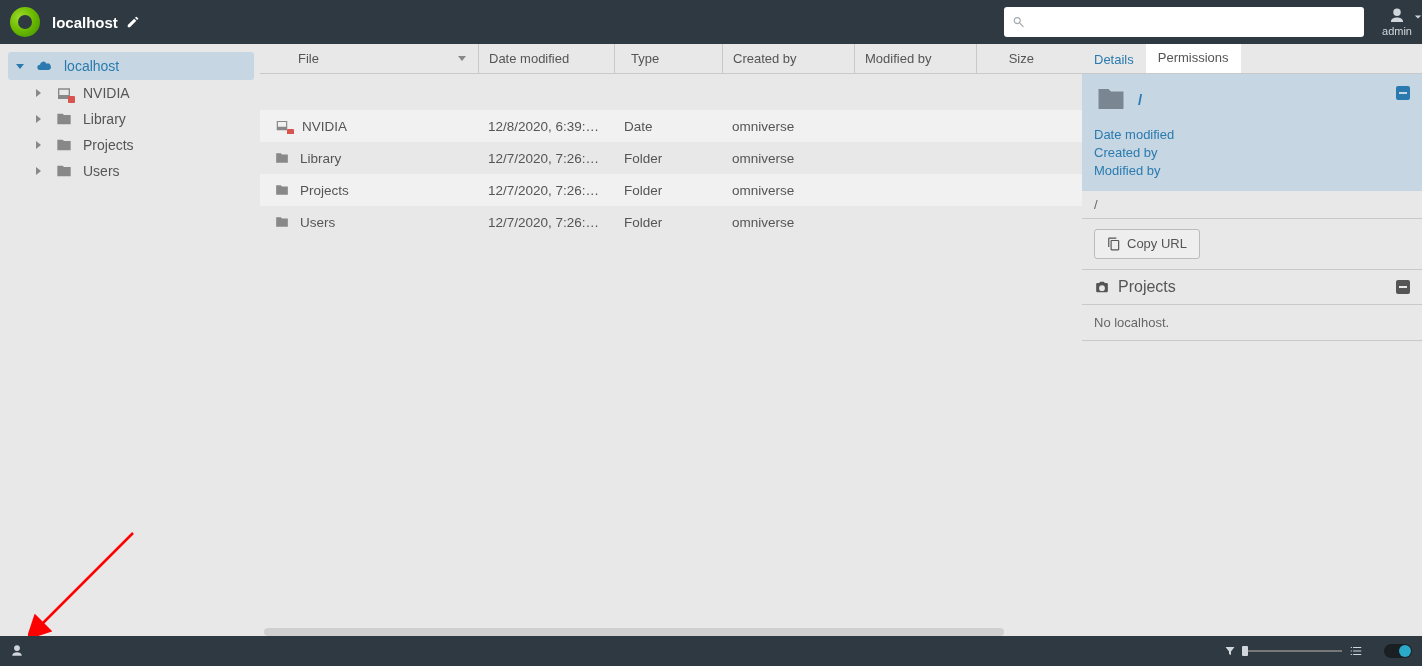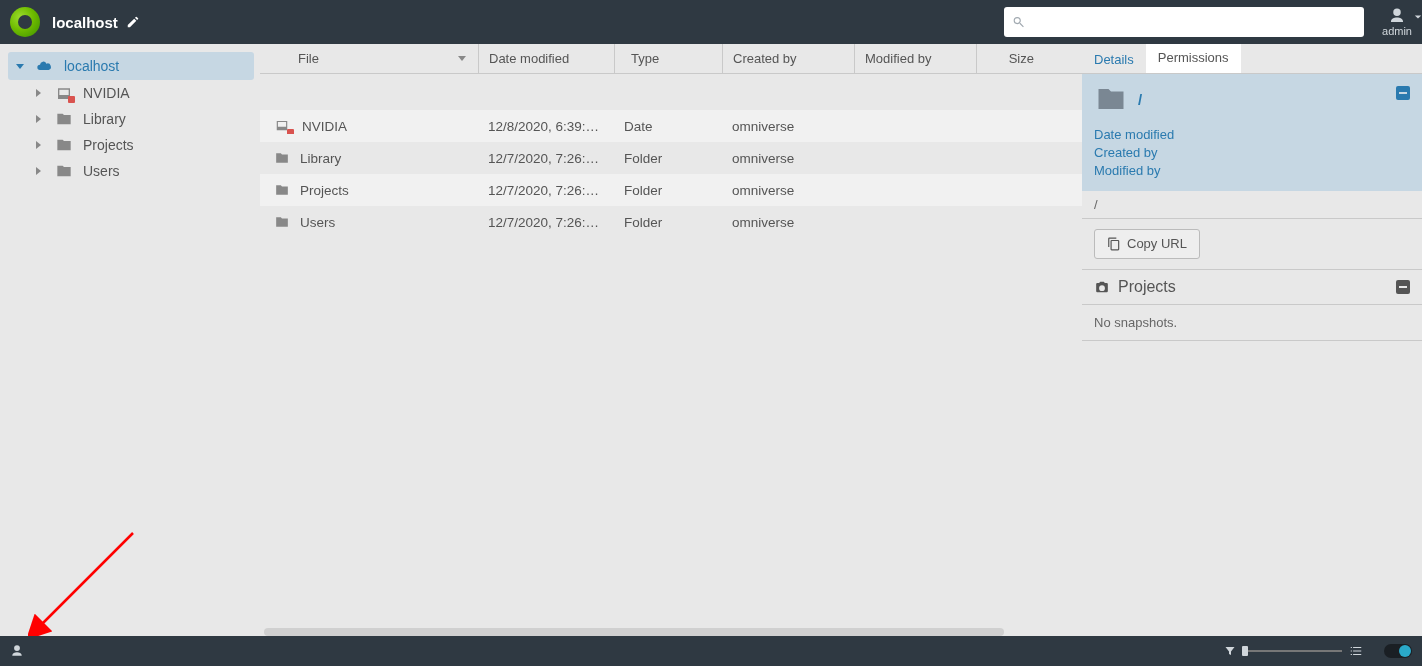--- a/index.html
+++ b/index.html
@@ -313,21 +313,21 @@
         <span>Copy URL</span>
       </button>
     </div>
     <div class="snap-head">
       <svg viewBox="0 0 24 24">
           <path d="M20 5h-3l-2-2H9L7 5H4a2 2 0 0 0-2 2v12a2 2 0 0 0 2 2h16a2 2 0 0 0 2-2V7a2 2 0 0 0-2-2zm-8 14a5 5 0 1 1 5-5 5 5 0 0 1-5 5z"></path>
         </svg>
       <span>Projects</span>
       <div class="coll2"></div>
     </div>
-    <div class="snap-empty">No snapshots.</div>
+    <div class="snap-empty">No localhost.</div>
   </div>
 </div>
 
 <div class="bottom">
   <svg class="avatar" viewBox="0 0 24 24">
       <path d="M12 12a5 5 0 1 0-5-5 5 5 0 0 0 5 5zm0 2c-4 0-8 2-8 5v1h16v-1c0-3-4-5-8-5z"></path>
     </svg>
   <div class="bottom-spacer"></div>
   <div class="zoom">
     <svg class="funnel" viewBox="0 0 24 24">

